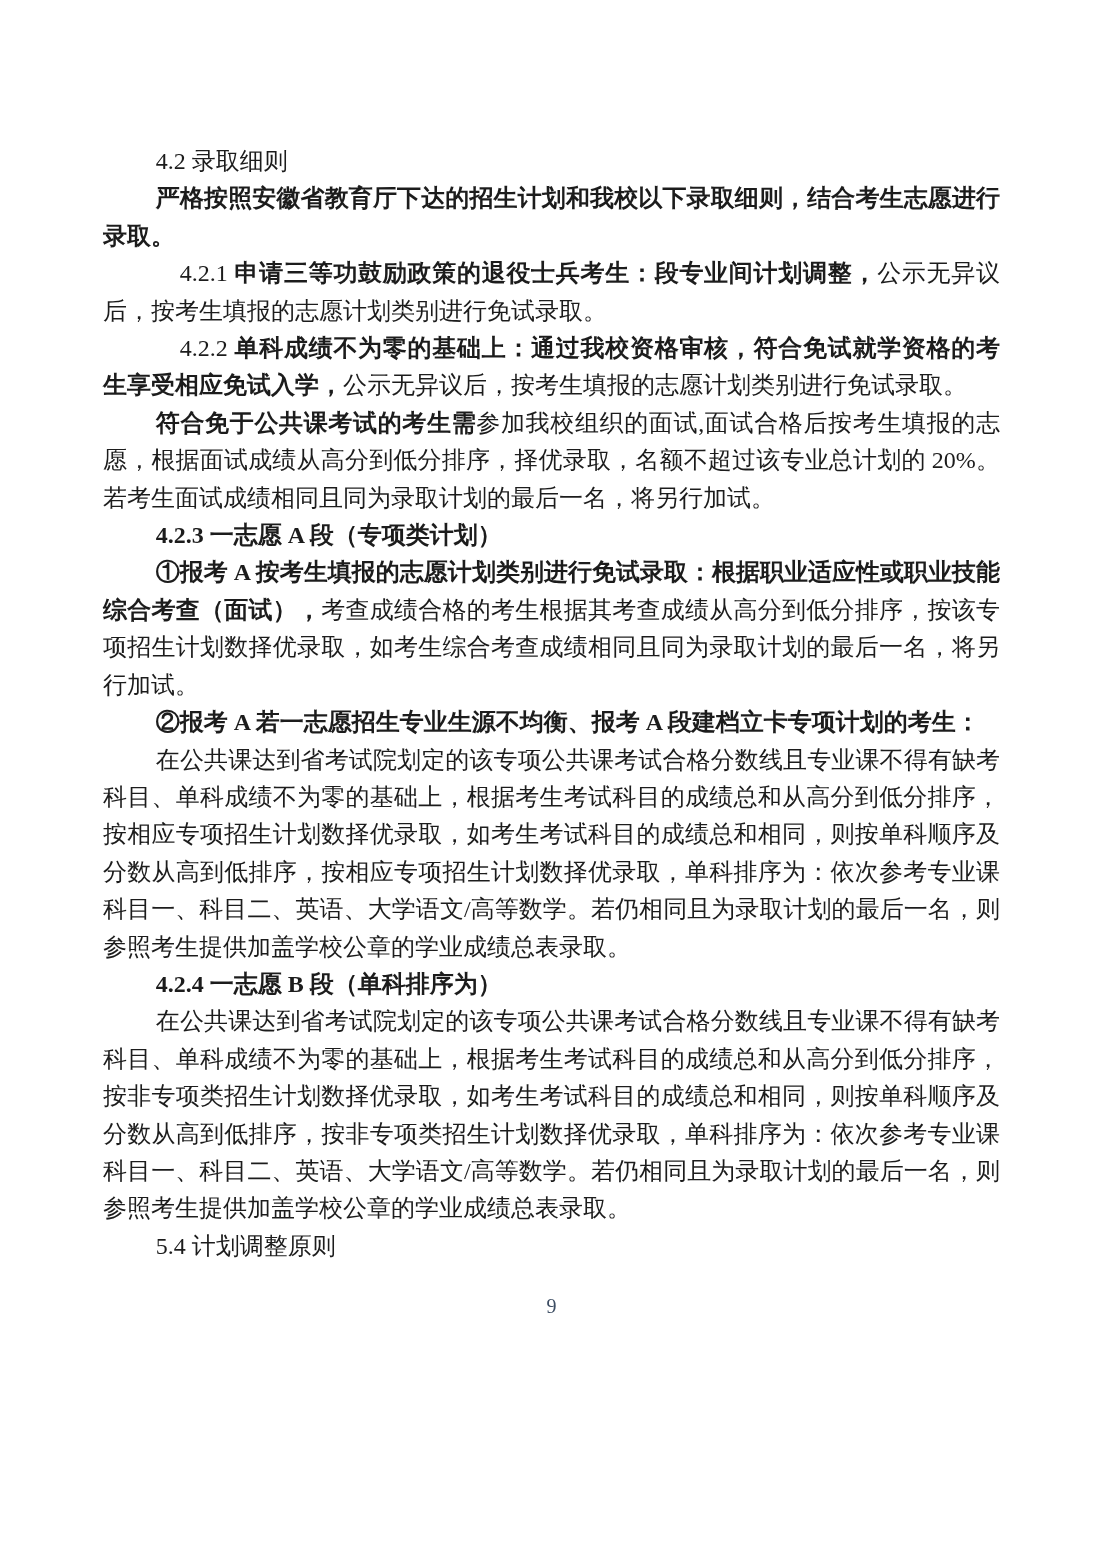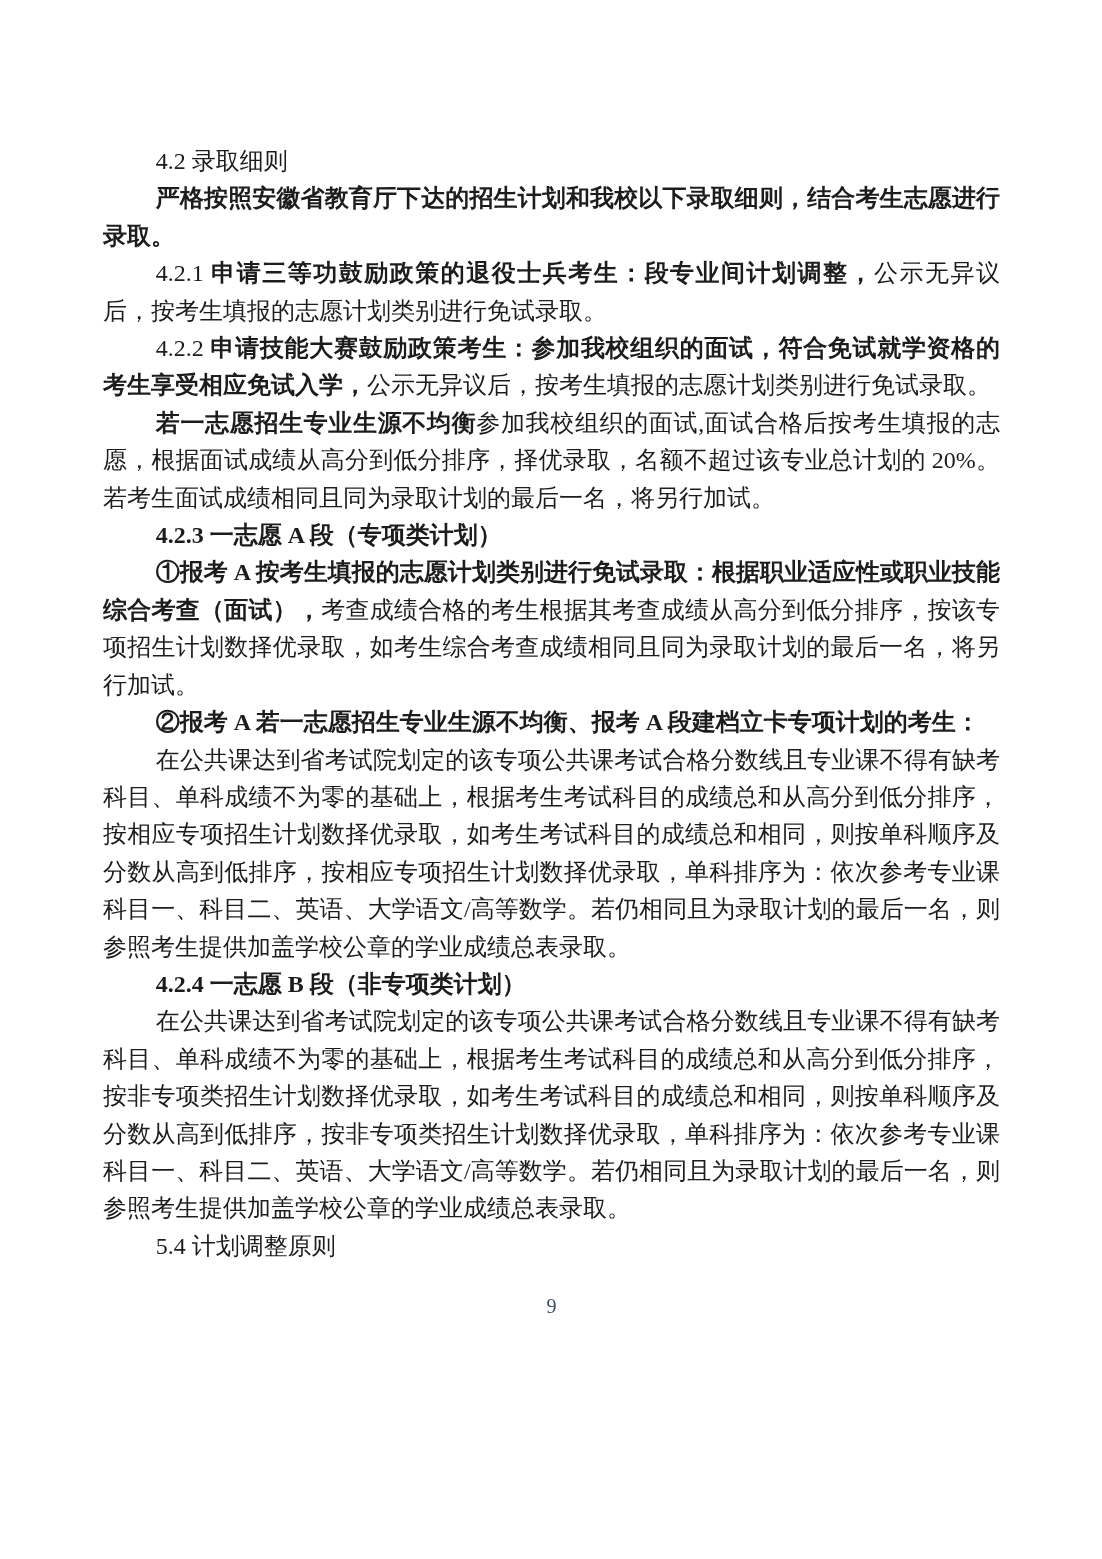--- a/index.html
+++ b/index.html
@@ -19,21 +19,21 @@
   }
   .page p {
     margin: 0;
     font-size: 24px;
     line-height: 37.4px;
     text-align: justify;
     text-indent: 2.2em;
     color: #1c1c1c;
   }
   .b   { font-weight: 700; }
-  .num { font-weight: 400; }
+  .num { font-weight: 400; margin-left: 24px; }
   .mt7  { margin-top: 7px; }
   .mt10 { margin-top: 10px; }
   .mt12 { margin-top: 12px; }
   .mt13 { margin-top: 13px; }
   .mt14 { margin-top: 14px; }
   .page-num {
     margin-top: 28px;
     text-align: center;
     font-size: 20px;
     line-height: 26px;
@@ -44,33 +44,33 @@
 <body>
 
 <div class="page">
 
   <p><span>4.2 录取细则</span></p>
 
   <p class="mt10"><span class="b">严格按照安徽省教育厅下达的招生计划和我校以下录取细则，结合考生志愿进行录取。</span></p>
 
   <p><span class="num">4.2.1 </span><span class="b">申请三等功鼓励政策的退役士兵考生：段专业间计划调整，</span><span>公示无异议后，按考生填报的志愿计划类别进行免试录取。</span></p>
 
-  <p class="mt14"><span class="num">4.2.2 </span><span class="b">申请技能大赛鼓励政策考生：参加我校组织的面试，符合免试就学资格的考生享受相应免试入学，</span><span>公示无异议后，按考生填报的志愿计划类别进行免试录取。</span></p>
+  <p class="mt14"><span class="num">4.2.2 </span><span class="b">单科成绩不为零的基础上：通过我校资格审核，符合免试就学资格的考生享受相应免试入学，</span><span>公示无异议后，按考生填报的志愿计划类别进行免试录取。</span></p>
 
-  <p class="mt10"><span class="b">若一志愿招生专业生源不均衡</span><span>参加我校组织的面试,面试合格后按考生填报的志愿，根据面试成绩从高分到低分排序，择优录取，名额不超过该专业总计划的 20%。若考生面试成绩相同且同为录取计划的最后一名，将另行加试。</span></p>
+  <p class="mt10"><span class="b">符合免于公共课考试的考生需</span><span>参加我校组织的面试,面试合格后按考生填报的志愿，根据面试成绩从高分到低分排序，择优录取，名额不超过该专业总计划的 20%。若考生面试成绩相同且同为录取计划的最后一名，将另行加试。</span></p>
 
   <p class="mt14"><span class="b">4.2.3 一志愿 A 段（专项类计划）</span></p>
 
   <p class="mt12"><span class="b">①报考 A 按考生填报的志愿计划类别进行免试录取：根据职业适应性或职业技能综合考查（面试），</span><span>考查成绩合格的考生根据其考查成绩从高分到低分排序，按该专项招生计划数择优录取，如考生综合考查成绩相同且同为录取计划的最后一名，将另行加试。</span></p>
 
   <p><span class="b">②报考 A 若一志愿招生专业生源不均衡、报考 A 段建档立卡专项计划的考生：</span></p>
 
   <p><span>在公共课达到省考试院划定的该专项公共课考试合格分数线且专业课不得有缺考科目、单科成绩不为零的基础上，根据考生考试科目的成绩总和从高分到低分排序，按相应专项招生计划数择优录取，如考生考试科目的成绩总和相同，则按单科顺序及分数从高到低排序，按相应专项招生计划数择优录取，单科排序为：依次参考专业课科目一、科目二、英语、大学语文/高等数学。若仍相同且为录取计划的最后一名，则参照考生提供加盖学校公章的学业成绩总表录取。</span></p>
 
-  <p class="mt7"><span class="b">4.2.4 一志愿 B 段（非专项类计划）</span></p>
+  <p class="mt7"><span class="b">4.2.4 一志愿 B 段（单科排序为）</span></p>
 
   <p><span>在公共课达到省考试院划定的该专项公共课考试合格分数线且专业课不得有缺考科目、单科成绩不为零的基础上，根据考生考试科目的成绩总和从高分到低分排序，按非专项类招生计划数择优录取，如考生考试科目的成绩总和相同，则按单科顺序及分数从高到低排序，按非专项类招生计划数择优录取，单科排序为：依次参考专业课科目一、科目二、英语、大学语文/高等数学。若仍相同且为录取计划的最后一名，则参照考生提供加盖学校公章的学业成绩总表录取。</span></p>
 
   <p class="mt13"><span>5.4 计划调整原则</span></p>
 
 
   <div class="page-num">9</div>
 
 </div>
 

